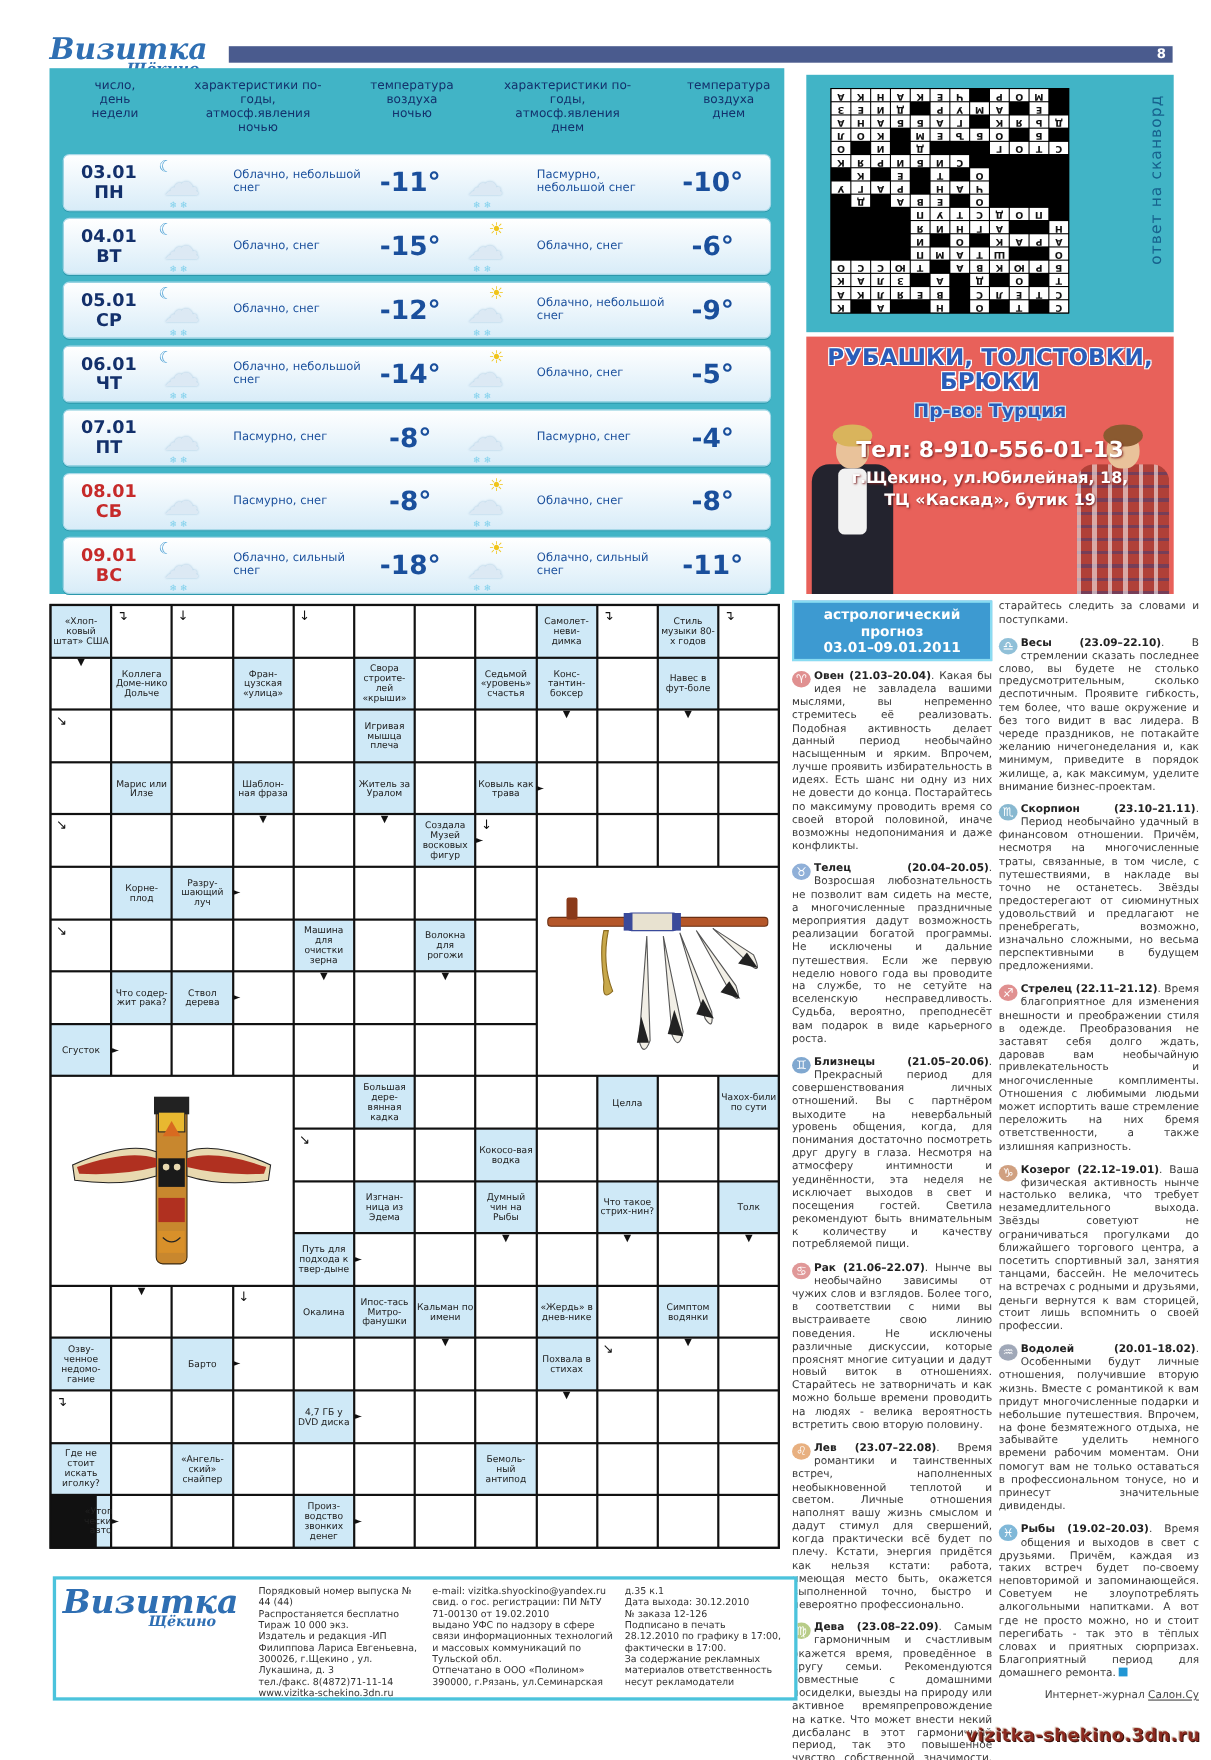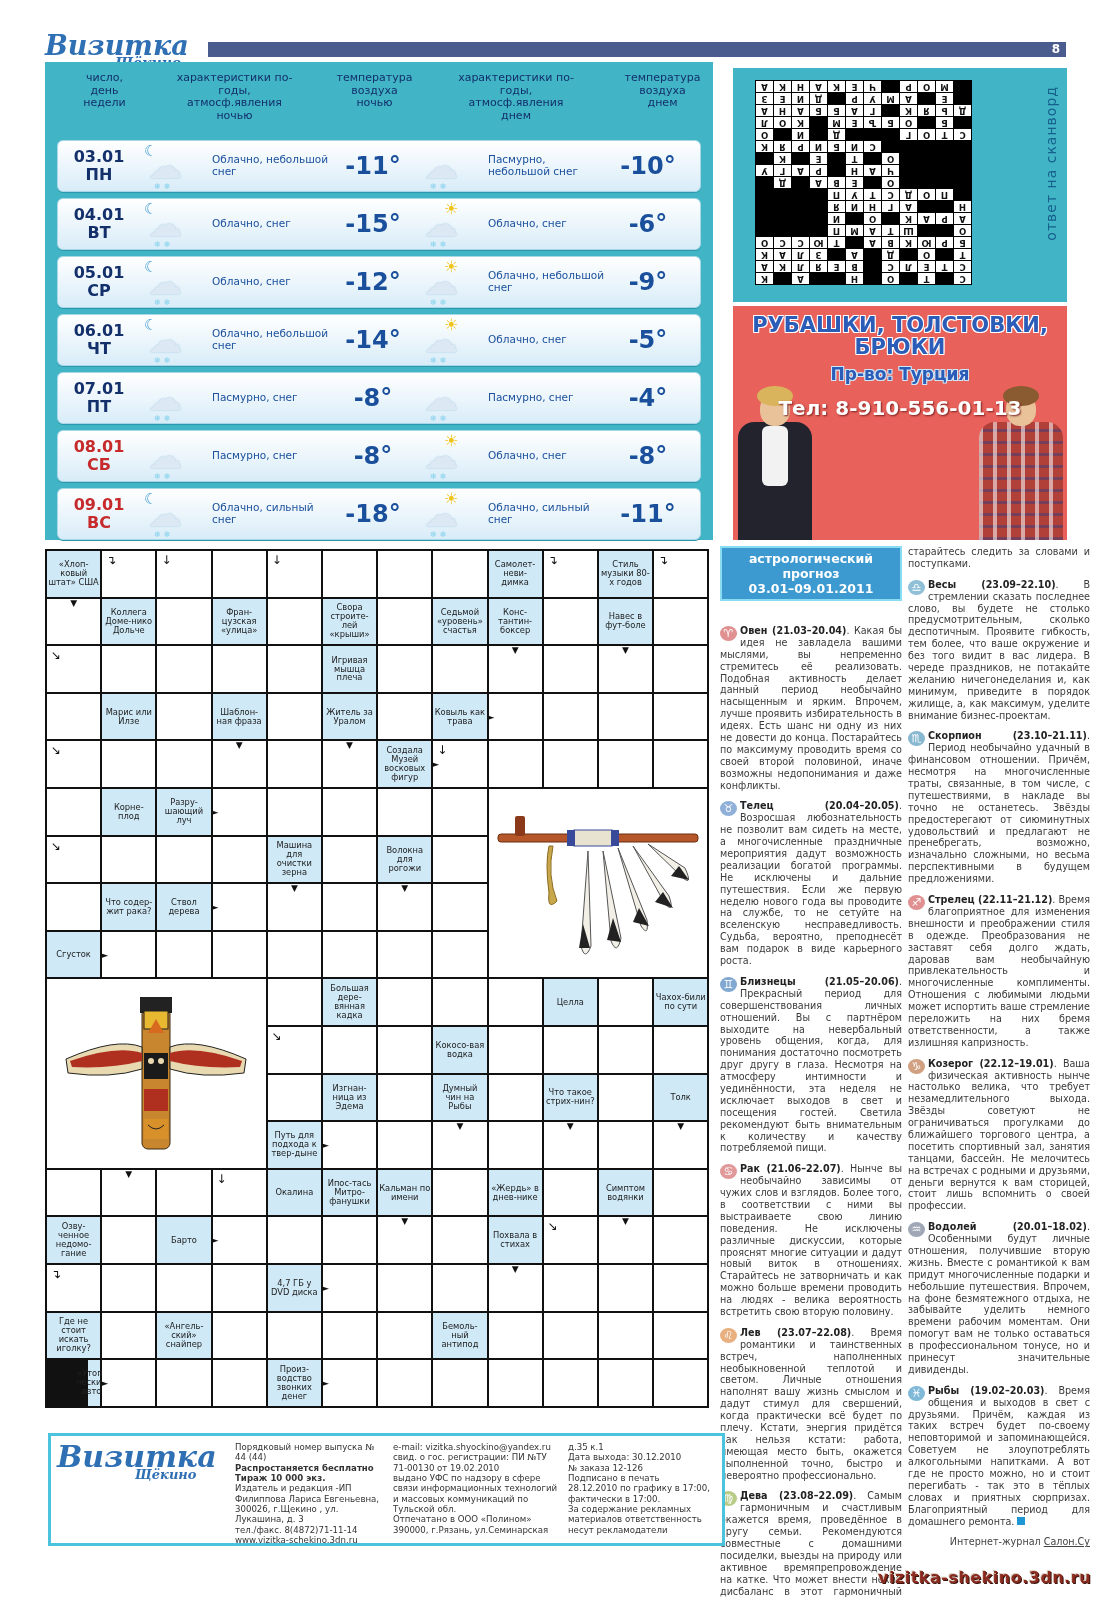--- a/index.html
+++ b/index.html
@@ -73,38 +73,38 @@
   .cw-img{background:#fff;display:flex;align-items:center;justify-content:center;}
   .cw-ar{position:absolute;font-size:9px;color:#111;z-index:3;}
   .cw-ar.tc{top:-1px;left:50%;transform:translateX(-50%);}
   .cw-ar.lc{left:-1px;top:50%;transform:translateY(-50%);}
   .cw-ar.cc{left:4px;top:2px;font-size:12px;}
   
   .astro-col{position:absolute;top:546px;width:182px;font-size:9.6px;color:#3a3a3a;
              text-align:justify;line-height:1.24;}
   .ac-l{left:720px;} .ac-r{left:908px;}
   .astro-head{background:#3d9ad1;border:2px solid #8adcf2;color:#fff;font-weight:bold;
-              font-size:12.5px;text-align:center;line-height:1.2;padding:3px 2px;margin-bottom:24px;}
+              font-size:12.5px;text-align:center;line-height:1.2;padding:3px 2px;margin-bottom:8px;}
   .astro-sec{margin:0 0 9px 0;}
   .astro-sec b{color:#222;}
   .zicon{float:left;width:17px;height:15px;margin:1px 3px 0 0;border-radius:50%;
          font-size:11px;line-height:15px;text-align:center;color:#fff;}
   .endsq{display:inline-block;width:8px;height:8px;background:#2196d4;margin-left:3px;}
   .astro-src{text-align:right;font-size:9.6px;color:#444;margin-top:6px;}
   .astro-src u{text-decoration:underline;}
   
   .footer{position:absolute;left:48px;top:1433px;width:667px;height:99px;border:3px solid #4bc3dc;
           background:#fff;display:grid;grid-template-columns:178px 158px 175px 150px;padding:4px 2px;}
   .f-col{font-size:8.6px;line-height:1.2;color:#333;padding:2px 4px;}
   .f-logo-main{font-family:"DejaVu Serif","Liberation Serif",serif;font-style:italic;font-weight:bold;
                color:#2f6fb3;font-size:30px;line-height:1;}
   .f-logo-sub{font-family:"DejaVu Serif","Liberation Serif",serif;font-style:italic;font-weight:bold;
               color:#2f6fb3;font-size:13px;margin-left:78px;margin-top:-5px;}
   .f-names{font-size:11.5px;color:#333;margin-top:4px;line-height:1.3;}
-  .f-col .b{font-weight:bold;}
+  .f-col .b{font-weight:normal;}
   
   .wm{position:absolute;left:878px;top:1568px;font-size:16px;font-weight:bold;color:#8b2a1f;
       text-shadow:-1px -1px 0 #d8cfc0,1px 1px 0 #3a120c;letter-spacing:.5px;}
 </style>
 </head>
 <body>
 
 <div class="page">
 
   <div class="masthead">
@@ -490,20 +490,24 @@
       <div class="head">
           <div class="hair"></div>
         </div>
       <div class="body"></div>
     </div>
     <div class="ad-text">
       <div class="ad-sub">РУБАШКИ, ТОЛСТОВКИ,</div>
       <div class="ad-sub">БРЮКИ</div>
       <div class="ad-origin">Пр-во: Турция</div>
       <div class="ad-tel">Тел: 8-910-556-01-13</div>
+      <div class="ad-addr">
+        <span>г.Щекино, ул.Юбилейная, 18,</span><br>
+        <span>ТЦ «Каскад», бутик 19</span>
+      </div>
     </div>
   </section>
 
   <section class="cw">
     <div class="cw-grid" id="cw-grid">
         <div class="cw-cell cw-clue" style="grid-area: 1 / 1;">«Хлоп-ковый штат» США</div>
         <div class="cw-cell" style="grid-area: 1 / 2;">
           <span class="cw-ar cc">↴</span>
         </div>
         <div class="cw-cell" style="grid-area: 1 / 3;">

